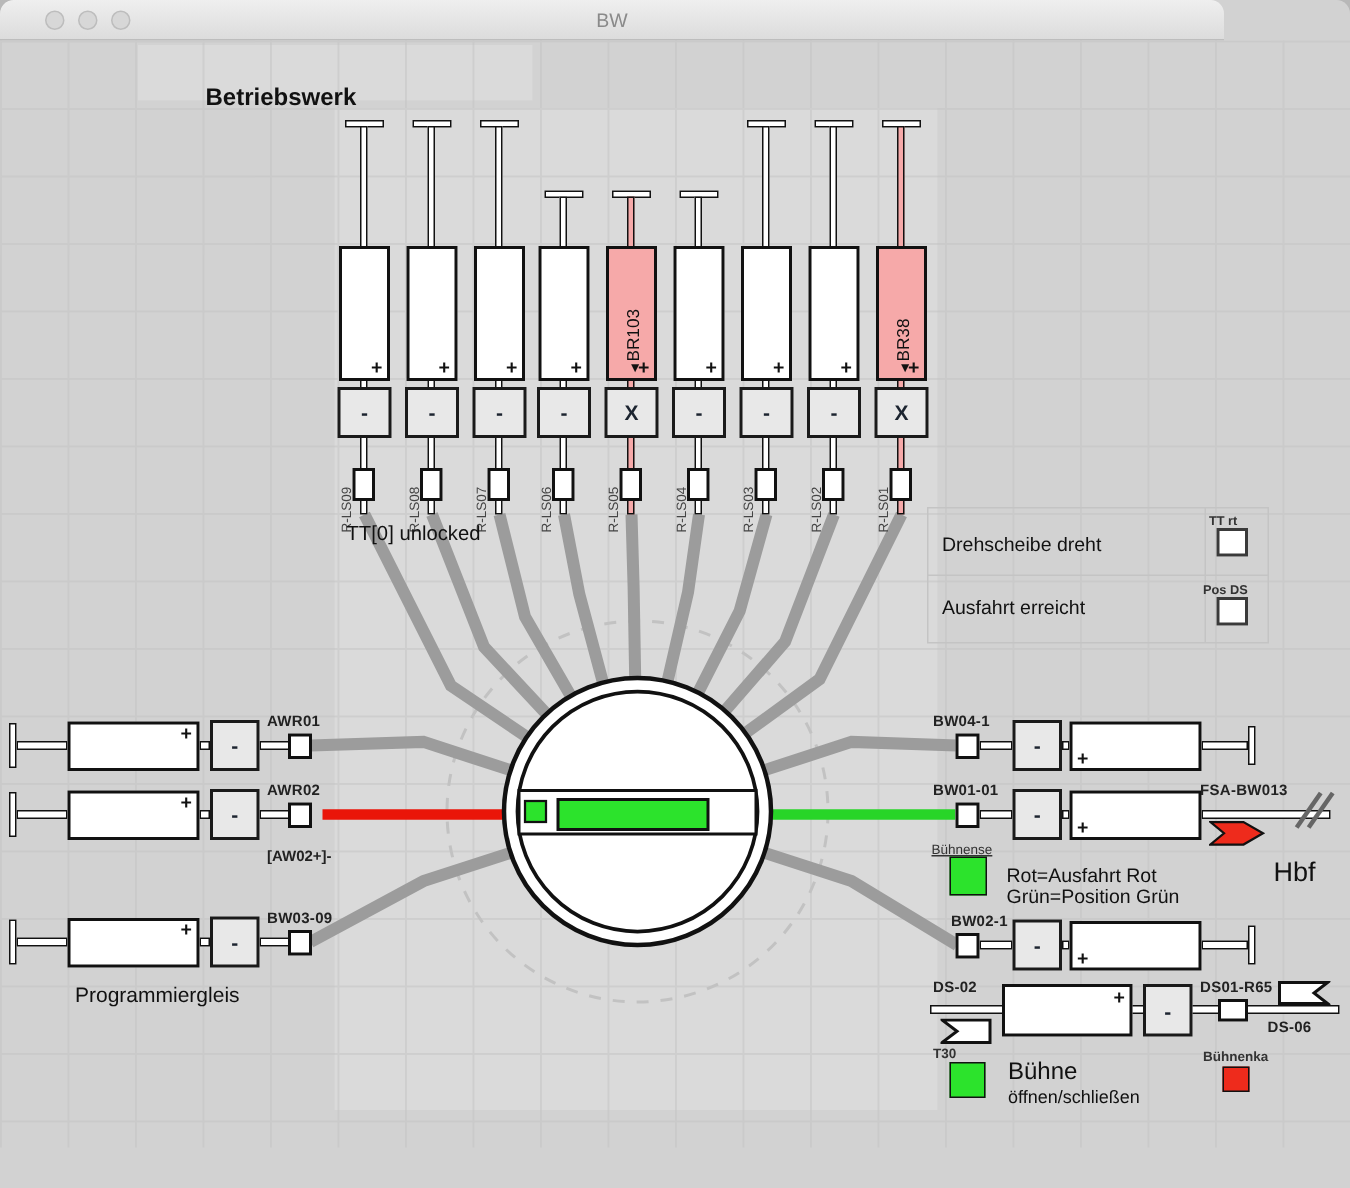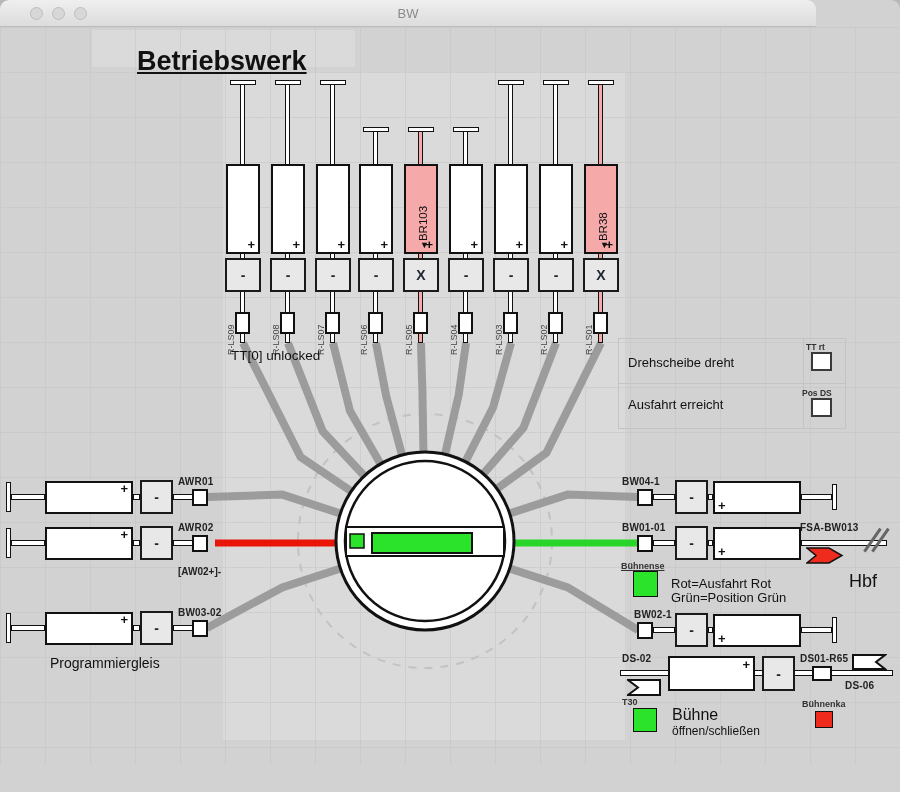--- a/index.html
+++ b/index.html
@@ -73,21 +73,21 @@
         </g>
       <line x1="215" y1="543" x2="346" y2="543" stroke="#ea1509" stroke-width="7"></line>
       <line x1="504" y1="543" x2="637" y2="543" stroke="#28d528" stroke-width="7"></line>
       <circle cx="425" cy="541" r="89" fill="#fff" stroke="#111" stroke-width="3"></circle>
       <circle cx="425" cy="541" r="80" fill="#fff" stroke="#111" stroke-width="2.5"></circle>
       <rect x="346" y="527" width="158" height="29" fill="#fff" stroke="#111" stroke-width="2"></rect>
       <rect x="350" y="534" width="14" height="14" fill="#2ce32c" stroke="#111" stroke-width="1.5"></rect>
       <rect x="372" y="533" width="100" height="20" fill="#2ce32c" stroke="#111" stroke-width="2"></rect>
     </svg>
 
-    <div class="txt" style="left:137px;top:46px;font-size:27px;font-weight:bold;text-decoration:underline;">Betriebswerk</div>
+    <div class="txt" style="left:137px;top:57px;font-size:16px;font-weight:bold;">Betriebswerk</div>
 
     <div class="txt" style="left:231px;top:348px;font-size:13.5px;">TT[0] unlocked</div>
 
     <div class="pline" style="left:618px;top:338px;width:228px;height:1px;"></div>
     <div class="pline" style="left:618px;top:383px;width:228px;height:1px;"></div>
     <div class="pline" style="left:618px;top:428px;width:228px;height:1px;"></div>
     <div class="pline" style="left:618px;top:338px;width:1px;height:90px;"></div>
     <div class="pline" style="left:803px;top:338px;width:1px;height:90px;"></div>
     <div class="pline" style="left:845px;top:338px;width:1px;height:90px;"></div>
     <div class="txt" style="left:628px;top:355px;font-size:13px;">Drehscheibe dreht</div>
@@ -102,21 +102,21 @@
 
     <div class="txt slbl" style="left:800px;top:522px;">FSA-BW013</div>
     <div class="trk" style="left:801px;top:540px;width:86px;height:6px;"></div>
     <div class="slash" style="left:871px;top:526px;"></div>
     <div class="slash" style="left:879px;top:526px;"></div>
     <svg class="abs" style="left:806px;top:547px;" width="38" height="17">
       <polygon points="1,1 23,1 36,8.5 23,16 1,16 10,8.5" fill="#ee2b1c" stroke="#111" stroke-width="1.5"></polygon>
     </svg>
     <div class="txt" style="left:849px;top:571px;font-size:18px;">Hbf</div>
 
-    <div class="txt" style="left:621px;top:561px;font-size:9px;font-weight:700;color:#333;text-decoration:underline;">Bühnense</div>
+    <div class="txt" style="left:621px;top:561px;font-size:9px;font-weight:400;color:#333;text-decoration:underline;">Bühnense</div>
     <div class="gsq" style="left:633px;top:571px;width:25px;height:26px;"></div>
     <div class="txt" style="left:671px;top:576px;font-size:13px;">Rot=Ausfahrt Rot</div>
     <div class="txt" style="left:671px;top:590px;font-size:13px;">Grün=Position Grün</div>
 
     <div class="txt slbl" style="left:622px;top:653px;">DS-02</div>
     <div class="trk" style="left:620px;top:670px;width:273px;height:6px;"></div>
     <svg class="abs" style="left:627px;top:679px;" width="35" height="18">
       <polygon points="1,1 33,1 33,16 1,16 11,8.5" fill="#fff" stroke="#111" stroke-width="2"></polygon>
     </svg>
     <div class="blk" style="left:668px;top:656px;width:87px;height:35px;">
@@ -250,21 +250,21 @@
       <div class="txt slbl" style="left: 178px; top: 522px;">AWR02</div>
       <div class="trk" style="left: 6px; top: 613px; width: 5px; height: 30px;"></div>
       <div class="trk" style="left: 11px; top: 625px; width: 34px; height: 6px;"></div>
       <div class="blk" style="left: 45px; top: 612px; width: 88px; height: 33px;">
         <span class="plus" style="right: 3px; top: 0px;">+</span>
       </div>
       <div class="trk" style="left: 133px; top: 625px; width: 7px; height: 6px;"></div>
       <div class="btn" style="left: 140px; top: 611px; width: 33px; height: 34px;">-</div>
       <div class="trk" style="left: 173px; top: 625px; width: 20px; height: 6px;"></div>
       <div class="sen" style="left: 192px; top: 620px; width: 16px; height: 17px;"></div>
-      <div class="txt slbl" style="left: 178px; top: 607px;">BW03-02</div>
+      <div class="txt slbl" style="left: 178px; top: 607px;">BW03-09</div>
       <div class="sen" style="left: 637px; top: 489px; width: 16px; height: 17px;"></div>
       <div class="trk" style="left: 653px; top: 494px; width: 22px; height: 6px;"></div>
       <div class="btn" style="left: 675px; top: 480px; width: 33px; height: 34px;">-</div>
       <div class="trk" style="left: 708px; top: 494px; width: 5px; height: 6px;"></div>
       <div class="blk" style="left: 713px; top: 481px; width: 88px; height: 33px;">
         <span class="plus" style="left: 3px; bottom: 0px;">+</span>
       </div>
       <div class="trk" style="left: 801px; top: 494px; width: 31px; height: 6px;"></div>
       <div class="trk" style="left: 832px; top: 484px; width: 5px; height: 26px;"></div>
       <div class="txt slbl" style="left: 622px; top: 476px;">BW04-1</div>

